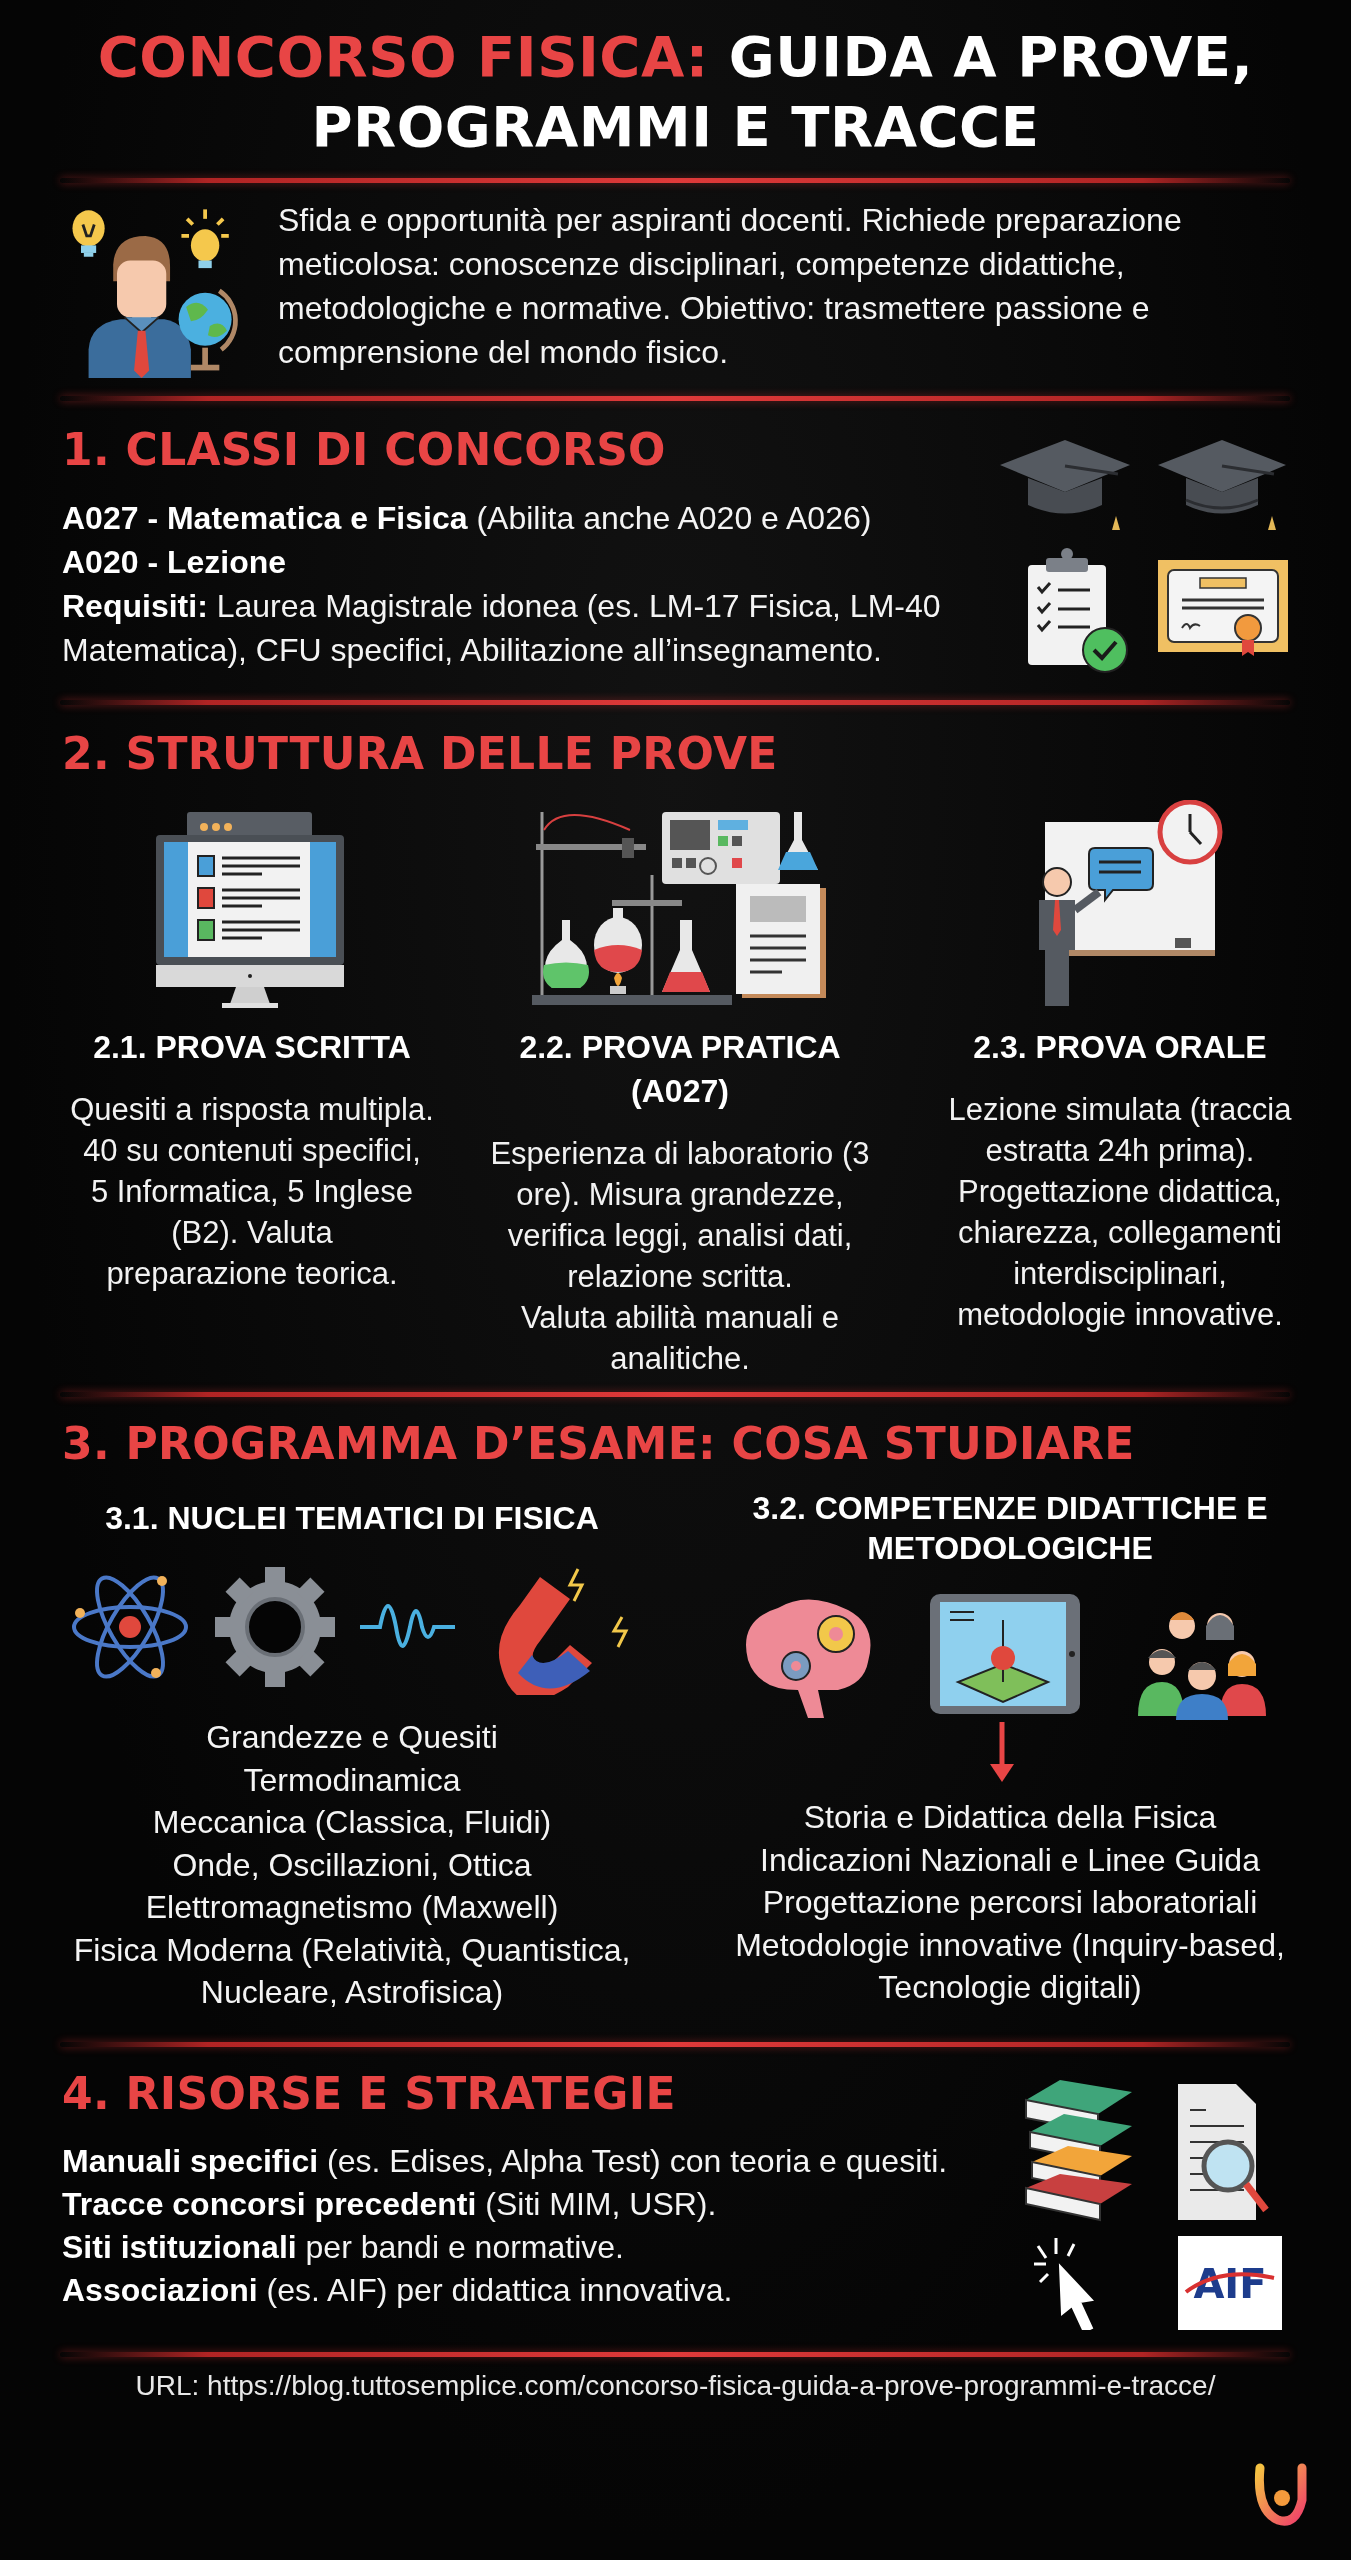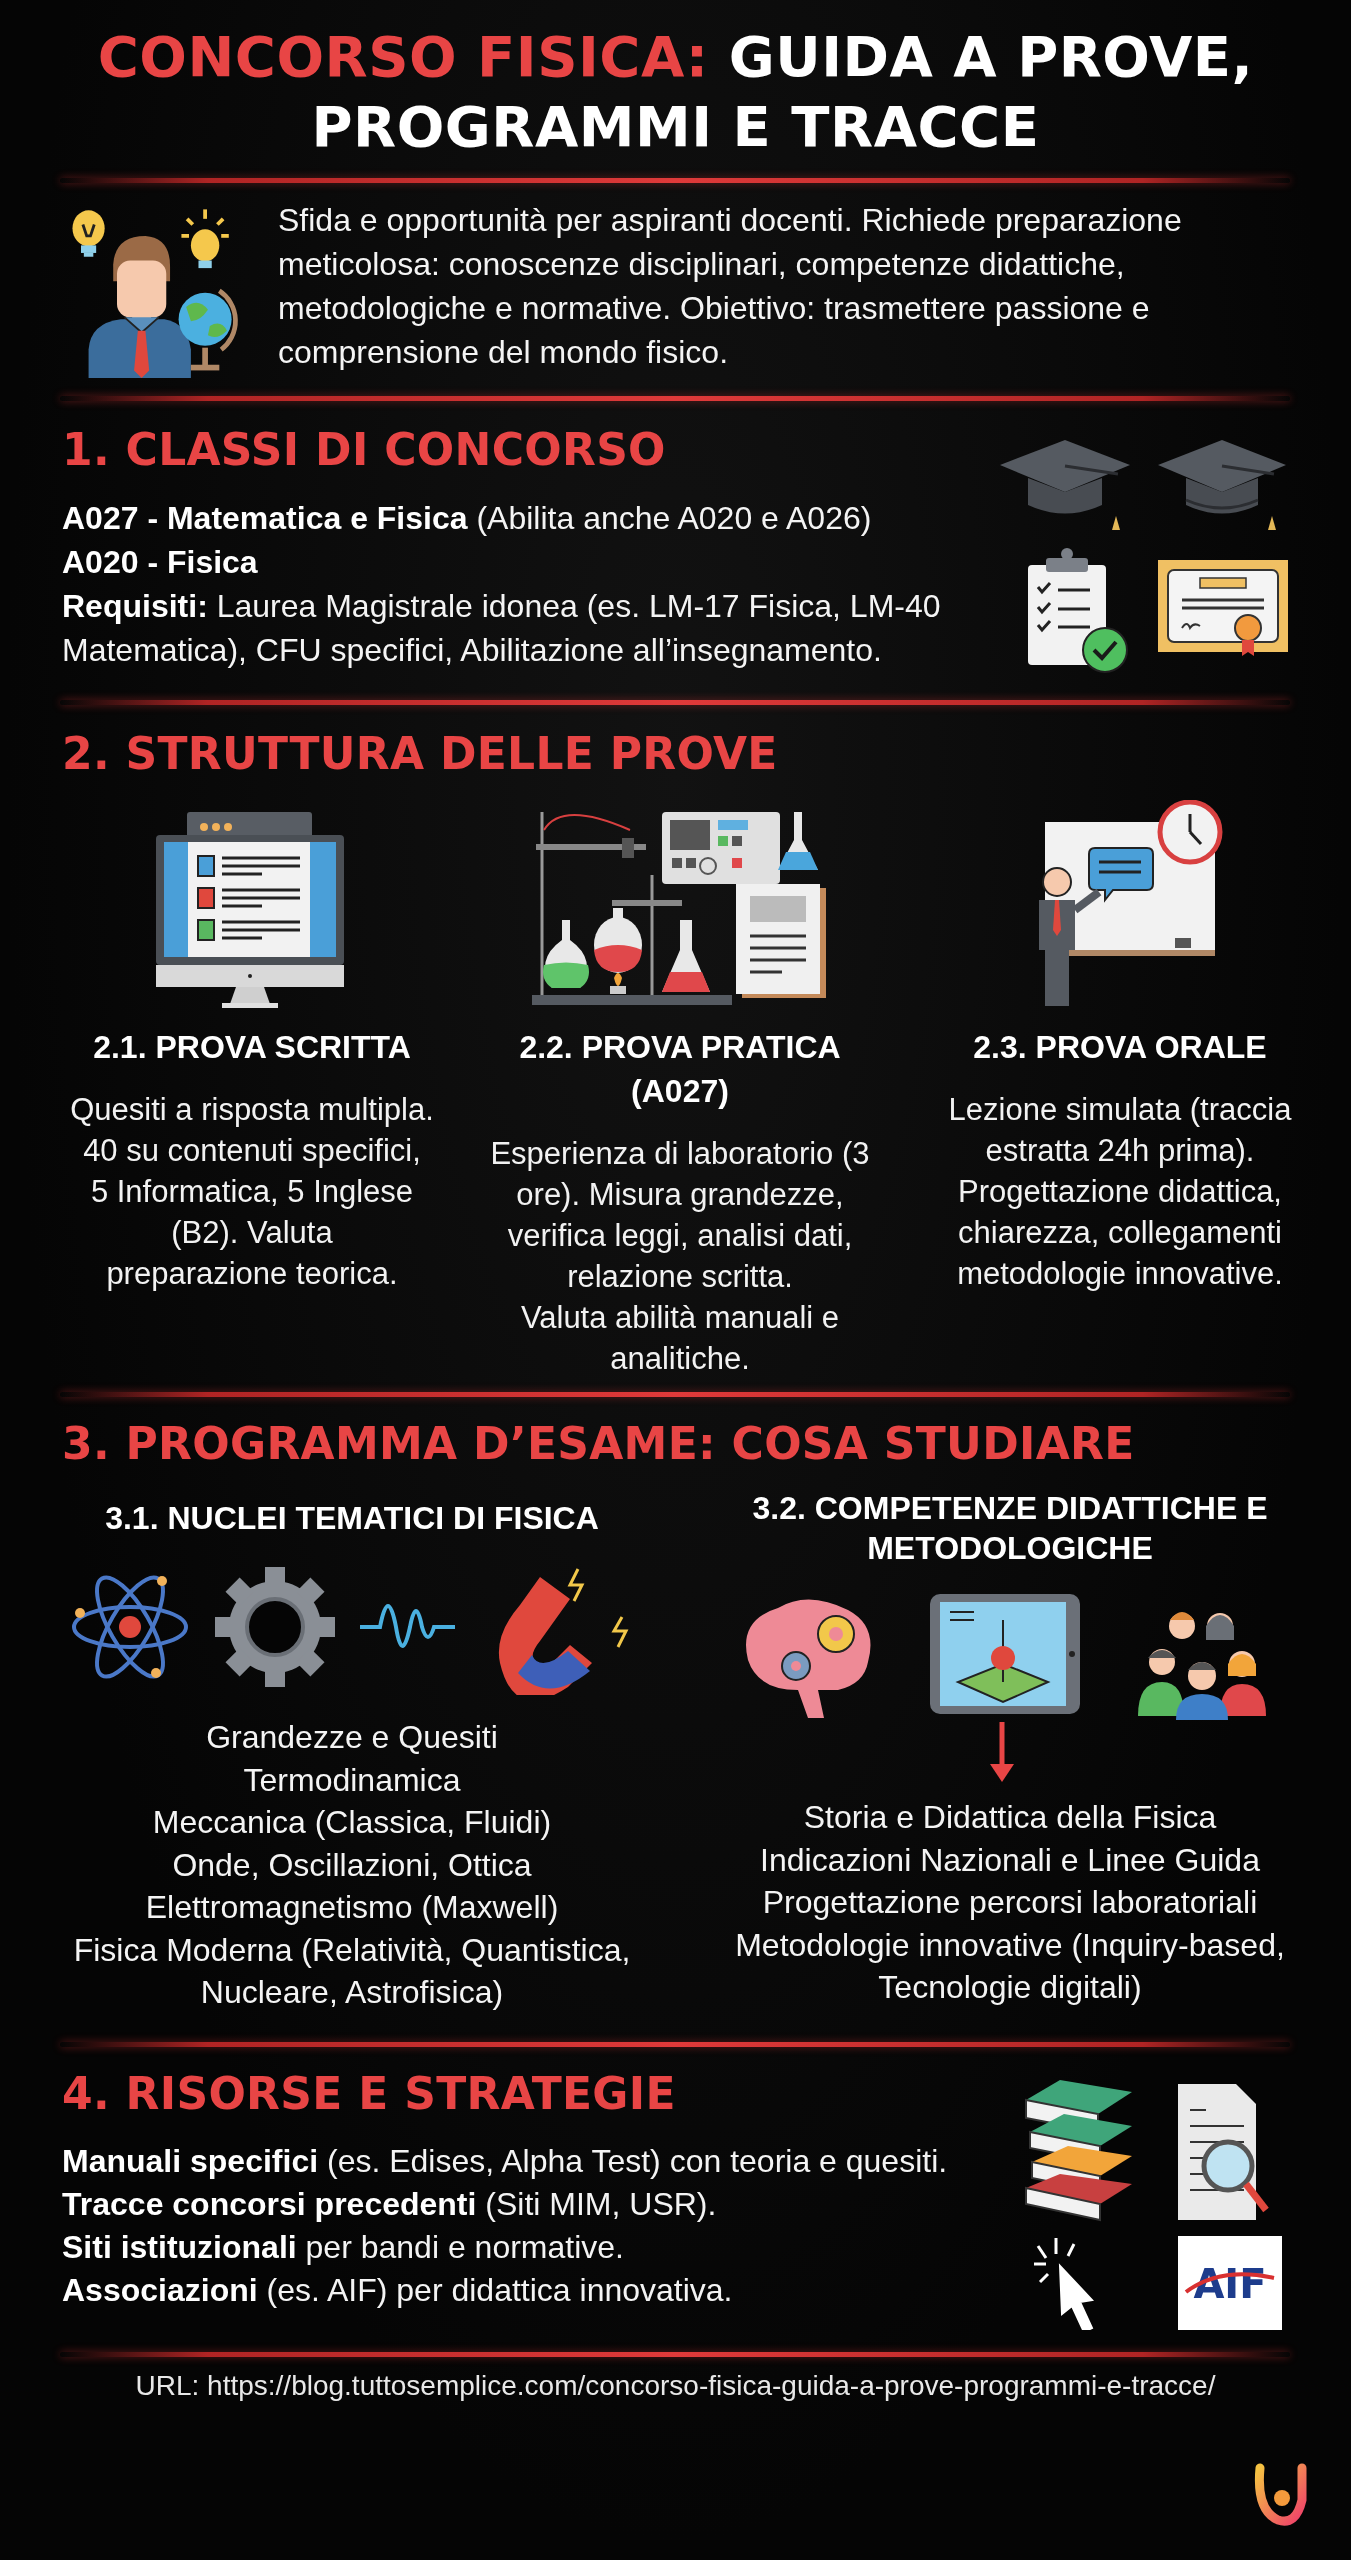--- a/index.html
+++ b/index.html
@@ -91,21 +91,21 @@
     <div>meticolosa: conoscenze disciplinari, competenze didattiche,</div>
     <div>metodologiche e normative. Obiettivo: trasmettere passione e</div>
     <div>comprensione del mondo fisico.</div>
   </div>
 
   <div class="divider" style="top:396px"></div>
 
   <div class="section-heading" style="top:424px">1. CLASSI DI CONCORSO</div>
   <div class="classi-block">
     <div><b>A027 - Matematica e Fisica</b><span> (Abilita anche A020 e A026)</span></div>
-    <div><b>A020 - Fisica</b><span></span></div>
+    <div><b>A020 - Lezione</b><span></span></div>
     <div><b>Requisiti:</b><span> Laurea Magistrale idonea (es. LM-17 Fisica, LM-40</span></div>
     <div><span>Matematica), CFU specifici, Abilitazione all’insegnamento.</span></div>
   </div>
   <div class="classi-icons">
     <svg width="320" height="260" viewBox="0 0 320 260">
       <g>
         <polygon points="10,45 75,20 140,45 75,72" fill="#555a61"></polygon>
         <path d="M38 58 L38 85 Q75 102 112 85 L112 58 L75 72 Z" fill="#484c52"></path>
         <line x1="75" y1="46" x2="128" y2="54" stroke="#2b2d31" stroke-width="3"></line>
         <path d="M126 96 L130 110 L122 110 Z" fill="#e4b857"></path>
@@ -251,20 +251,21 @@
       <div>analitiche.</div>
     </div>
   </div>
   <div class="prova-col" style="left:910px">
     <div class="prova-title">2.3. PROVA ORALE</div>
     <div class="prova-desc">
       <div>Lezione simulata (traccia</div>
       <div>estratta 24h prima).</div>
       <div>Progettazione didattica,</div>
       <div>chiarezza, collegamenti</div>
+      <div>interdisciplinari,</div>
       <div>metodologie innovative.</div>
     </div>
   </div>
 
   <div class="divider" style="top:1392px"></div>
 
   <div class="section-heading" style="top:1418px">3. PROGRAMMA D’ESAME: COSA STUDIARE</div>
 
   <div class="sub-heading" style="left:42px;top:1498px;width:620px">3.1. NUCLEI TEMATICI DI FISICA</div>
   <div class="sub-heading" style="left:700px;top:1488px;width:620px">

